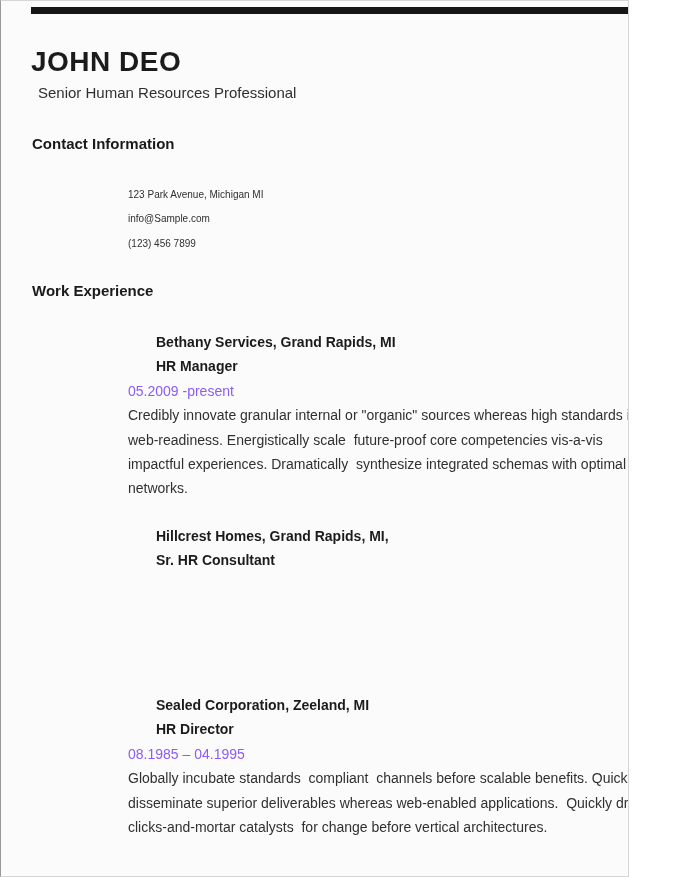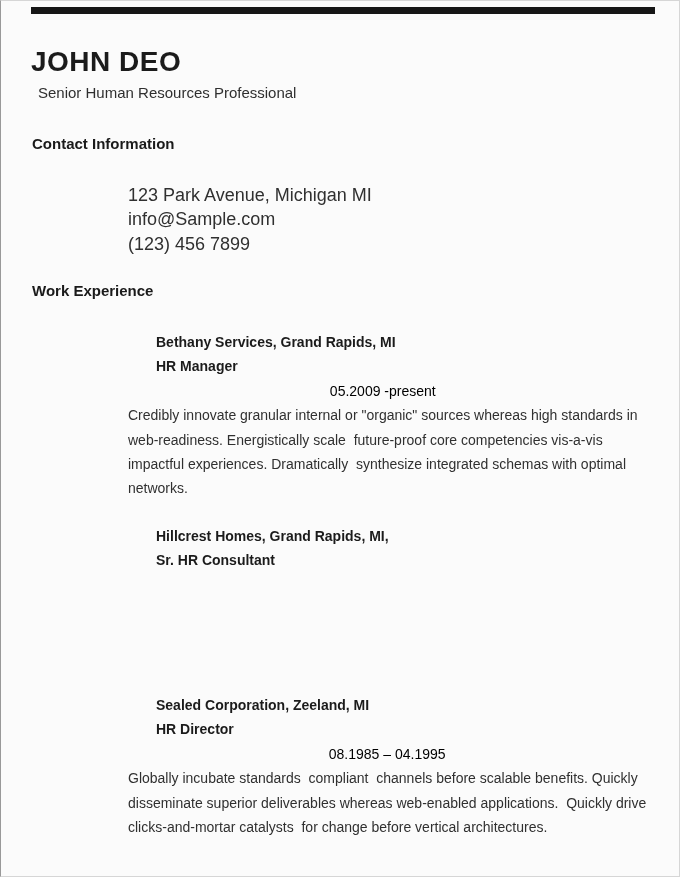--- a/index.html
+++ b/index.html
@@ -3,21 +3,21 @@
 <meta charset="utf-8">
 <style>
   html, body {
     margin: 0;
     padding: 0;
     background: #ffffff;
     font-family: "Liberation Sans", "DejaVu Sans", sans-serif;
   }
   .page {
     position: relative;
-    width: 680px;
+    width: 629px;
     height: 877px;
     box-sizing: border-box;
     background: #fbfbfb;
     border: 1px solid #d6d6d6;
     border-left: 1px solid #999999;
     overflow: hidden;
     text-decoration: underline;
   }
   .accent-bar {
     position: absolute;
@@ -57,21 +57,21 @@
     color: #1a1a1a;
     white-space: pre;
     text-align: right;
   }
   .heading-contact { top: 133px; }
   .heading-work    { top: 280px; }
   .contact-block {
     position: absolute;
     left: 127px;
     top: 182px;
-    font-size: 18px;
+    font-size: 10px;
     line-height: 24.4px;
     color: #303030;
   }
   .contact-block div { white-space: pre; }
   .job-entry {
     position: absolute;
     left: 127px;
     font-size: 14px;
     line-height: 24.4px;
     color: #303030;
@@ -80,23 +80,22 @@
   .job-2 { top: 523px; }
   .job-3 { top: 692px; }
   .job-company, .job-title {
     font-weight: 700;
     color: #1b1b1b;
     white-space: pre;
     padding-left: 28px;
   }
   .job-dates {
     font-weight: 400;
-    color: #000000;
+    color: #8b5cf6;
     white-space: pre;
-    text-align: center;
   }
   .job-description {
     font-weight: 400;
     color: #303030;
     white-space: pre;
   }
 </style>
 </head>
 <body>
 

